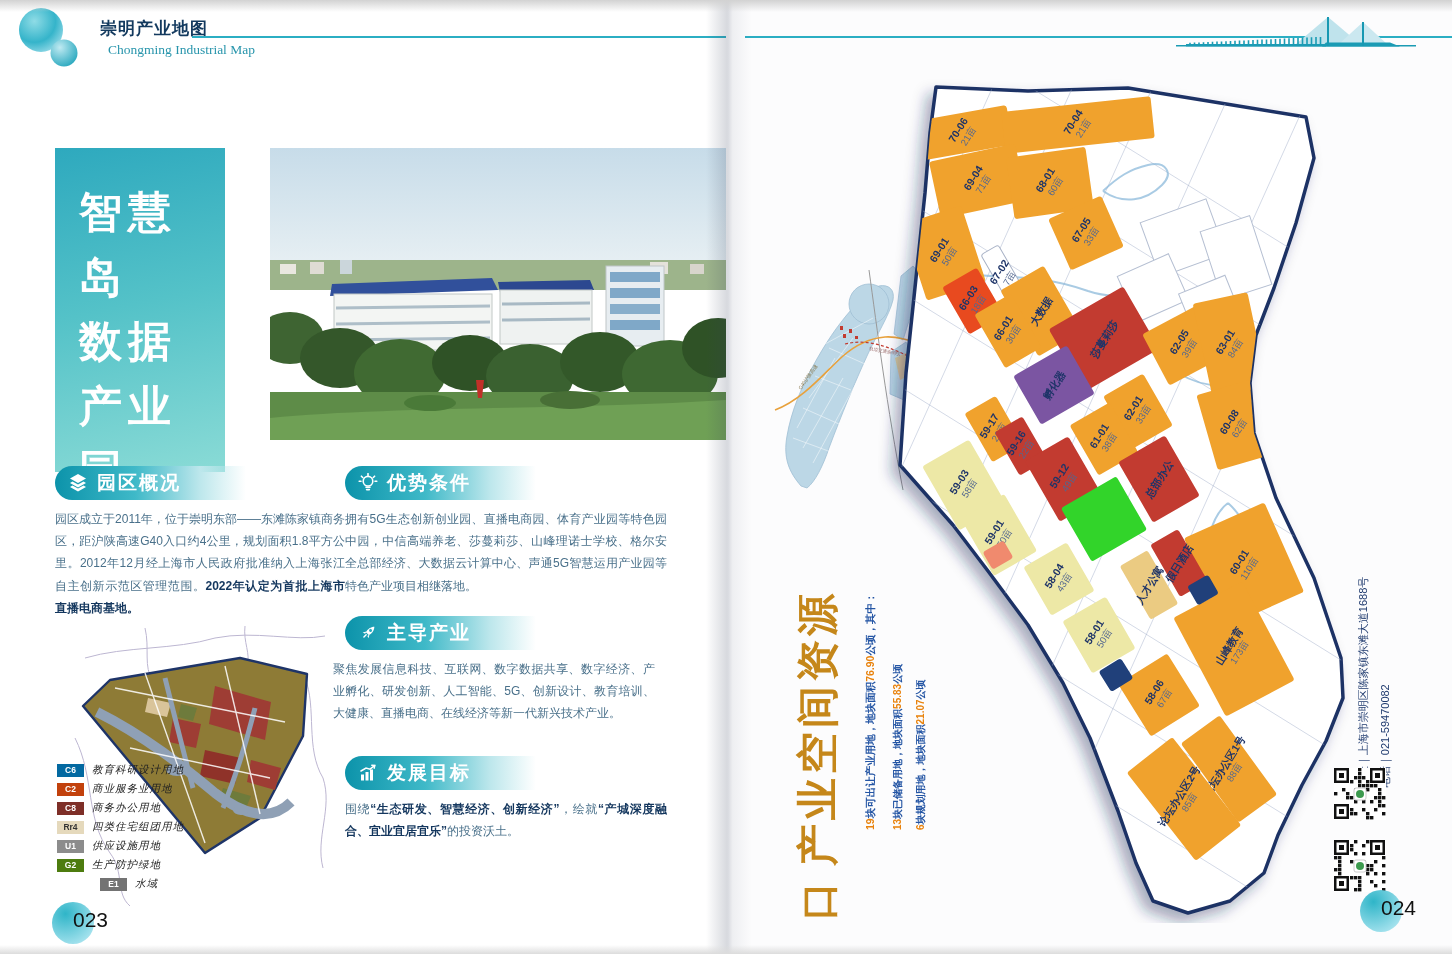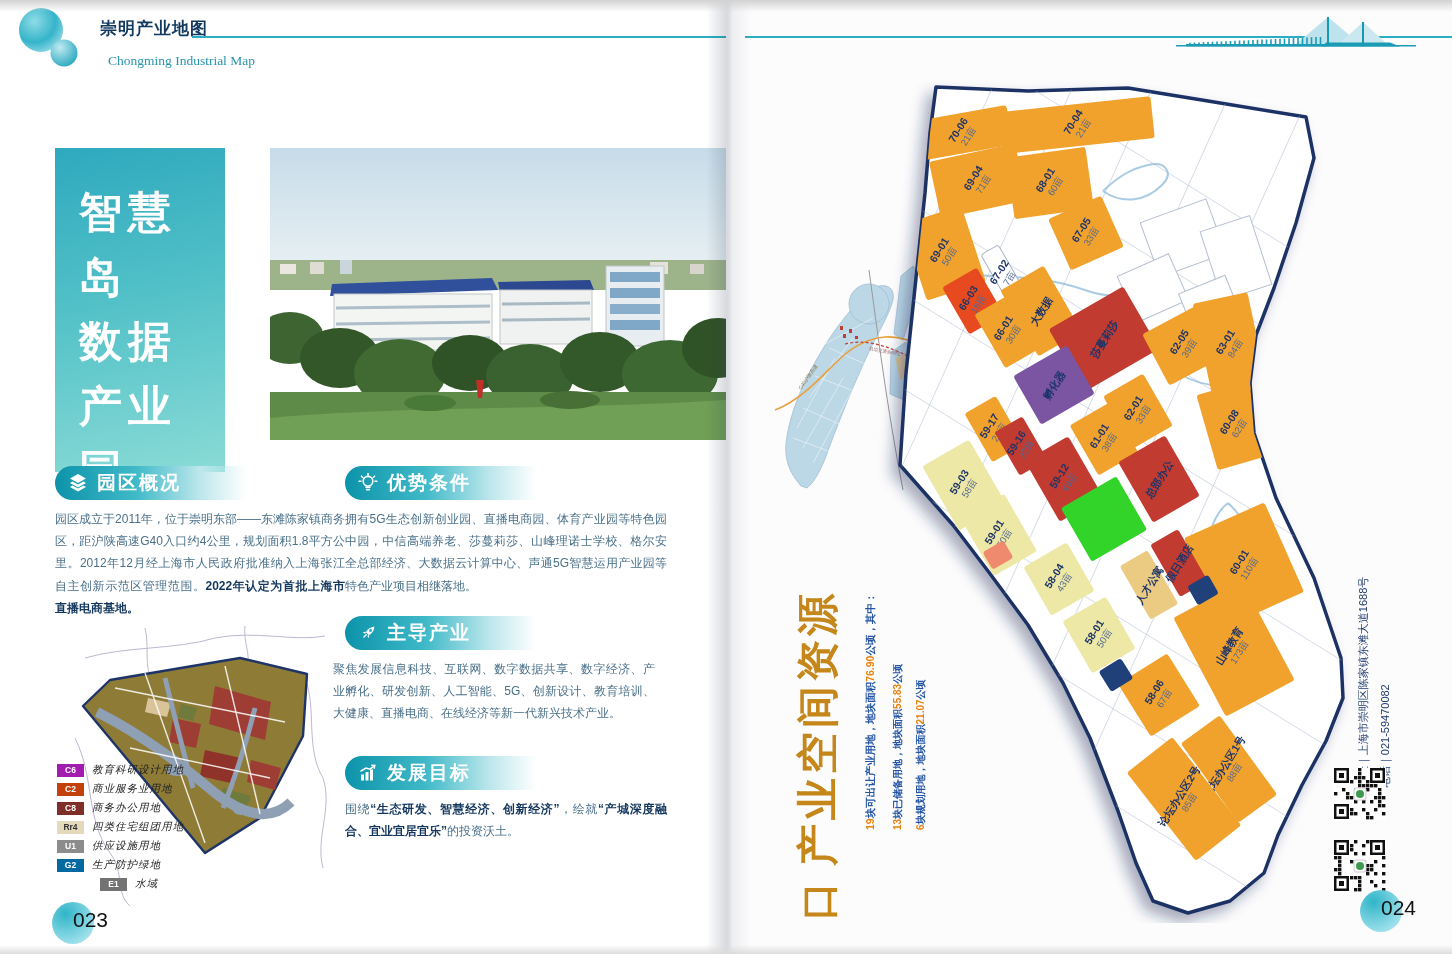--- a/index.html
+++ b/index.html
@@ -9,21 +9,21 @@
   #page-left{left:0;width:728px;background:#fff;}
   #page-right{left:728px;width:724px;background:#FCFCFD;}
   .shade-top{position:absolute;left:0;top:0;width:1452px;height:12px;
      background:linear-gradient(#D2D2D2,rgba(255,255,255,0));z-index:40;pointer-events:none;}
   .shade-bottom{position:absolute;left:0;bottom:0;width:1452px;height:9px;
      background:linear-gradient(rgba(255,255,255,0),#DCDCDC);z-index:40;pointer-events:none;}
   .gutter{position:absolute;left:706px;top:0;width:46px;height:954px;z-index:30;pointer-events:none;
      background:linear-gradient(90deg,rgba(0,0,0,0) 0%,rgba(55,65,90,.20) 46%,rgba(55,65,90,.07) 58%,rgba(0,0,0,0) 100%);}
   
   .hdr-title{position:absolute;left:100px;top:17px;font-size:17px;font-weight:700;color:#12395E;letter-spacing:1px;}
-  .hdr-sub{position:absolute;left:108px;top:42px;font-size:13.5px;color:#2895AC;font-family:"Liberation Serif",serif;margin-top:11px;}
+  .hdr-sub{position:absolute;left:108px;top:42px;font-size:13.5px;color:#2895AC;font-family:"Liberation Serif",serif;}
   .hdr-rule{position:absolute;top:36px;height:2px;background:#2BAEC3;}
   
   .hero{position:absolute;left:55px;top:148px;width:170px;height:292px;
      background:linear-gradient(168deg,#2EA9BE 0%,#54C2C8 48%,#8ADBD6 100%);}
   .hero-line{font-family:"DejaVu Serif",serif;font-weight:700;color:#fff;font-size:43px;
      letter-spacing:6px;line-height:1.5;padding-left:24px;}
   .hero-pad{padding-top:32px;}
   .photo{position:absolute;left:270px;top:148px;width:456px;height:292px;}
   
   .pill{position:absolute;width:178px;height:34px;display:flex;align-items:center;gap:9px;
@@ -166,41 +166,41 @@
       <g stroke="#FFFFFF" stroke-width="1.4" opacity="0.85" fill="none">
         <path d="M60 70 L230 104"></path>
           <path d="M75 130 L215 160"></path>
           <path d="M90 55 L150 225"></path>
           <path d="M170 48 L205 196"></path>
       </g>
     </g>
   </svg>
   <ul id="legend">
       <li>
-        <span class="chip" style="background: #a21caf;">C6</span>
+        <span class="chip" style="background: #0369a1;">C6</span>
         <span class="leg-lbl">教育科研设计用地</span>
       </li>
       <li>
         <span class="chip" style="background: #c2410c;">C2</span>
         <span class="leg-lbl">商业服务业用地</span>
       </li>
       <li>
         <span class="chip" style="background: rgb(126, 47, 40);">C8</span>
         <span class="leg-lbl">商务办公用地</span>
       </li>
       <li>
         <span class="chip" style="background: rgb(229, 217, 188); color: rgb(51, 51, 51);">Rr4</span>
         <span class="leg-lbl">四类住宅组团用地</span>
       </li>
       <li>
         <span class="chip" style="background: rgb(140, 140, 140);">U1</span>
         <span class="leg-lbl">供应设施用地</span>
       </li>
       <li>
-        <span class="chip" style="background: #0369a1;">G2</span>
+        <span class="chip" style="background: #4d7c0f;">G2</span>
         <span class="leg-lbl">生产防护绿地</span>
       </li>
       <li>
         <span class="chip" style="background: #737373; margin-left: 43px;">E1</span>
         <span class="leg-lbl">水域</span>
       </li>
     </ul>
 
   <div class="pill" style="left:345px;top:466px;">
     <svg width="20" height="20" viewBox="0 0 20 20">

